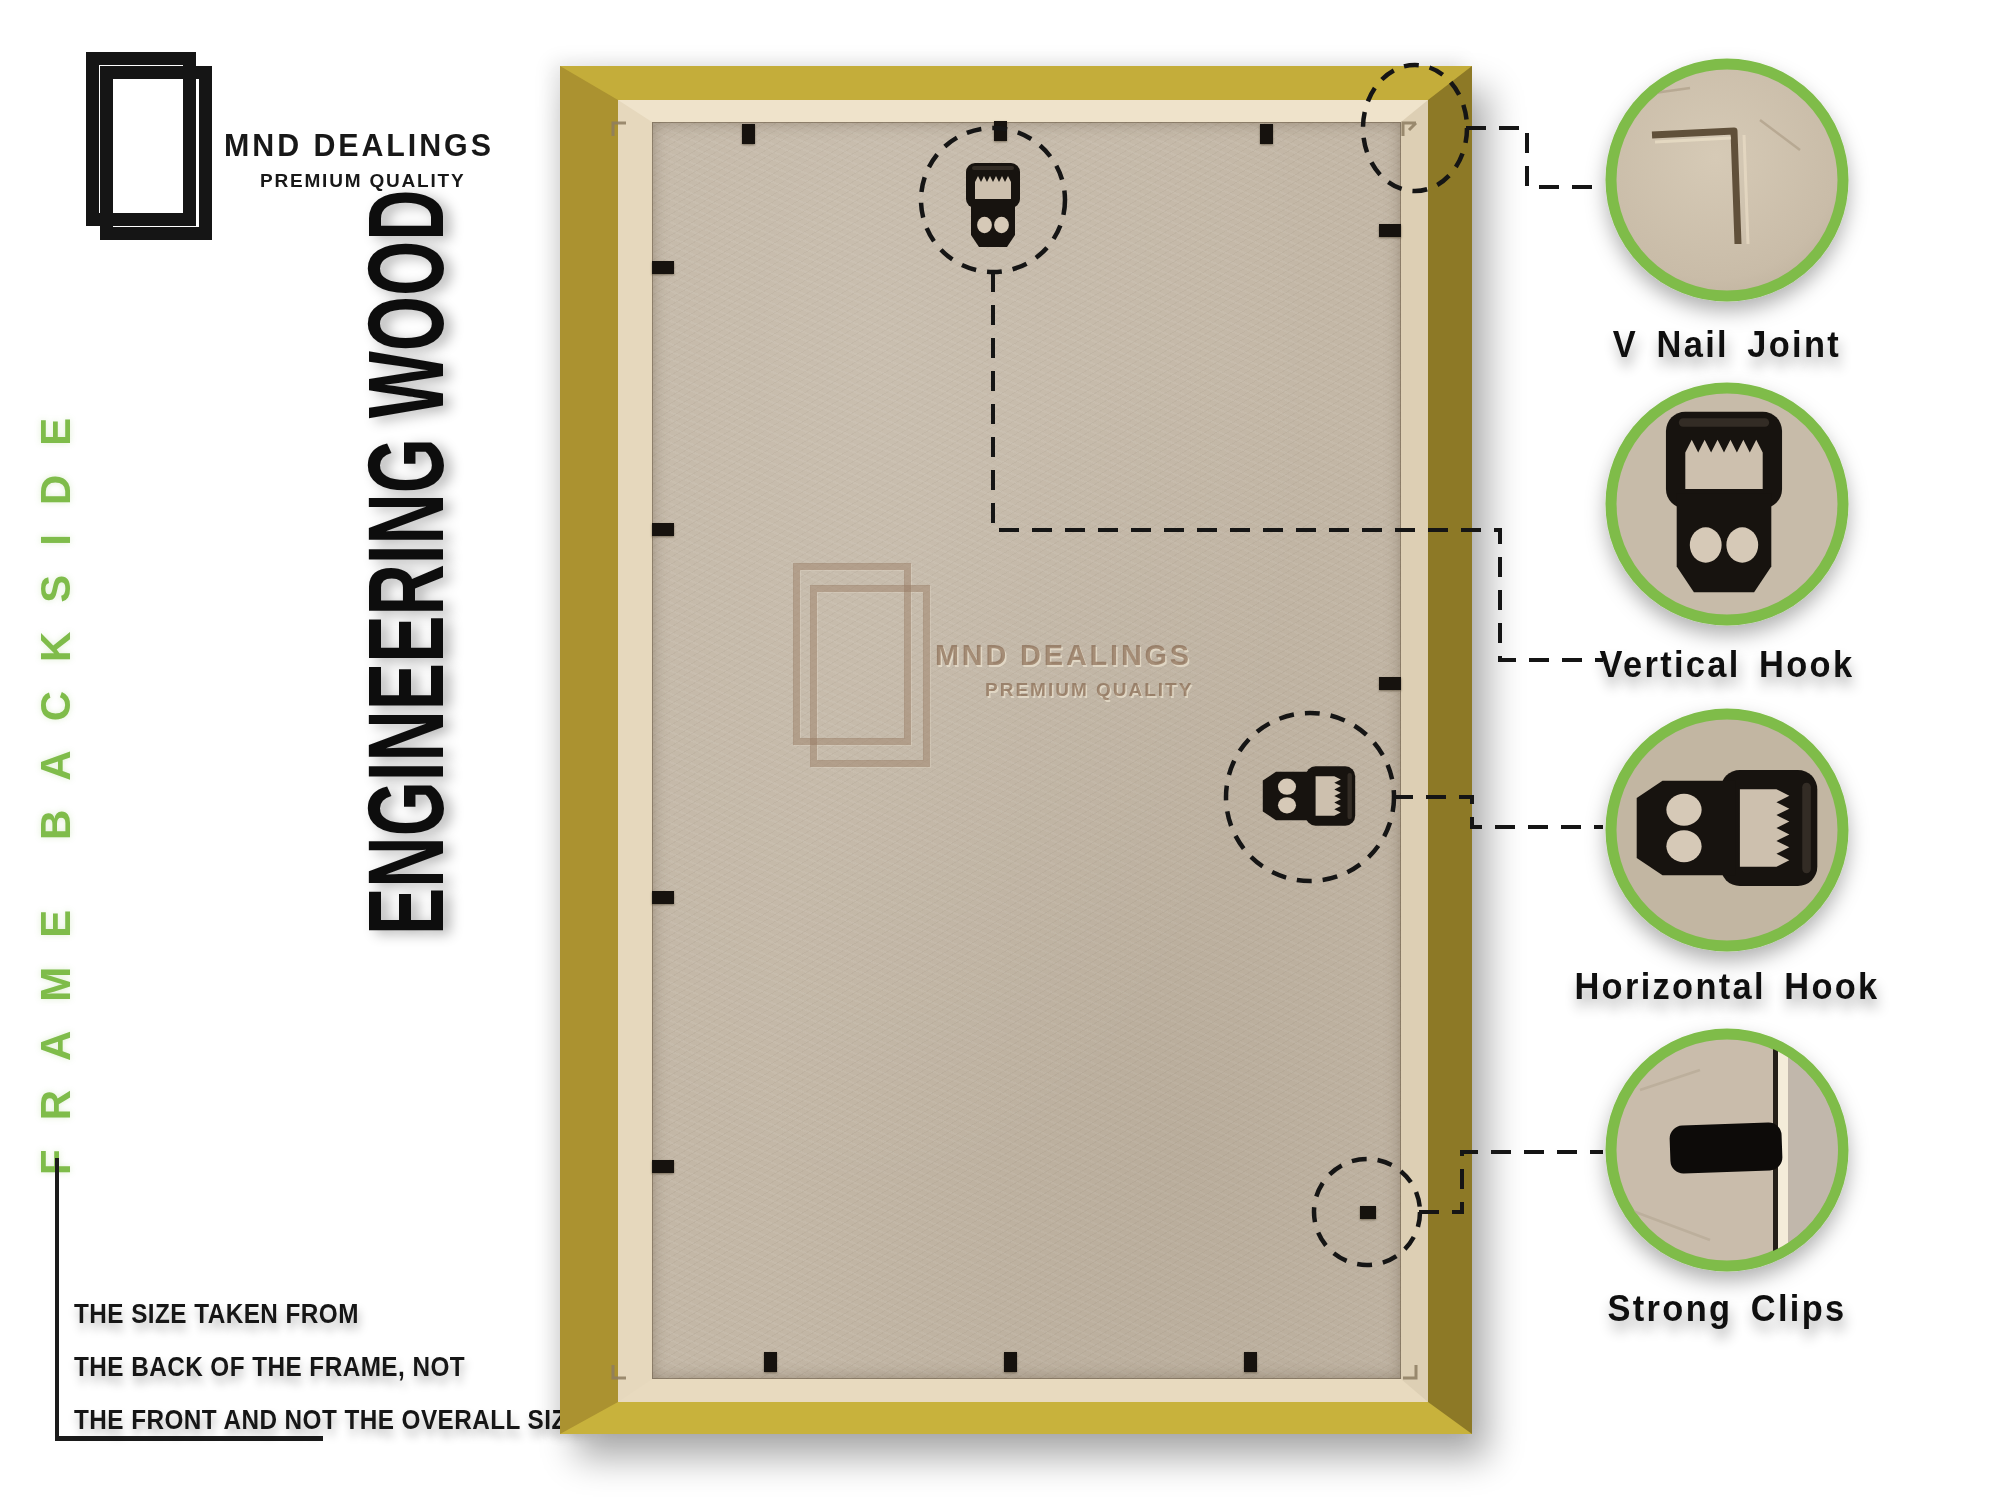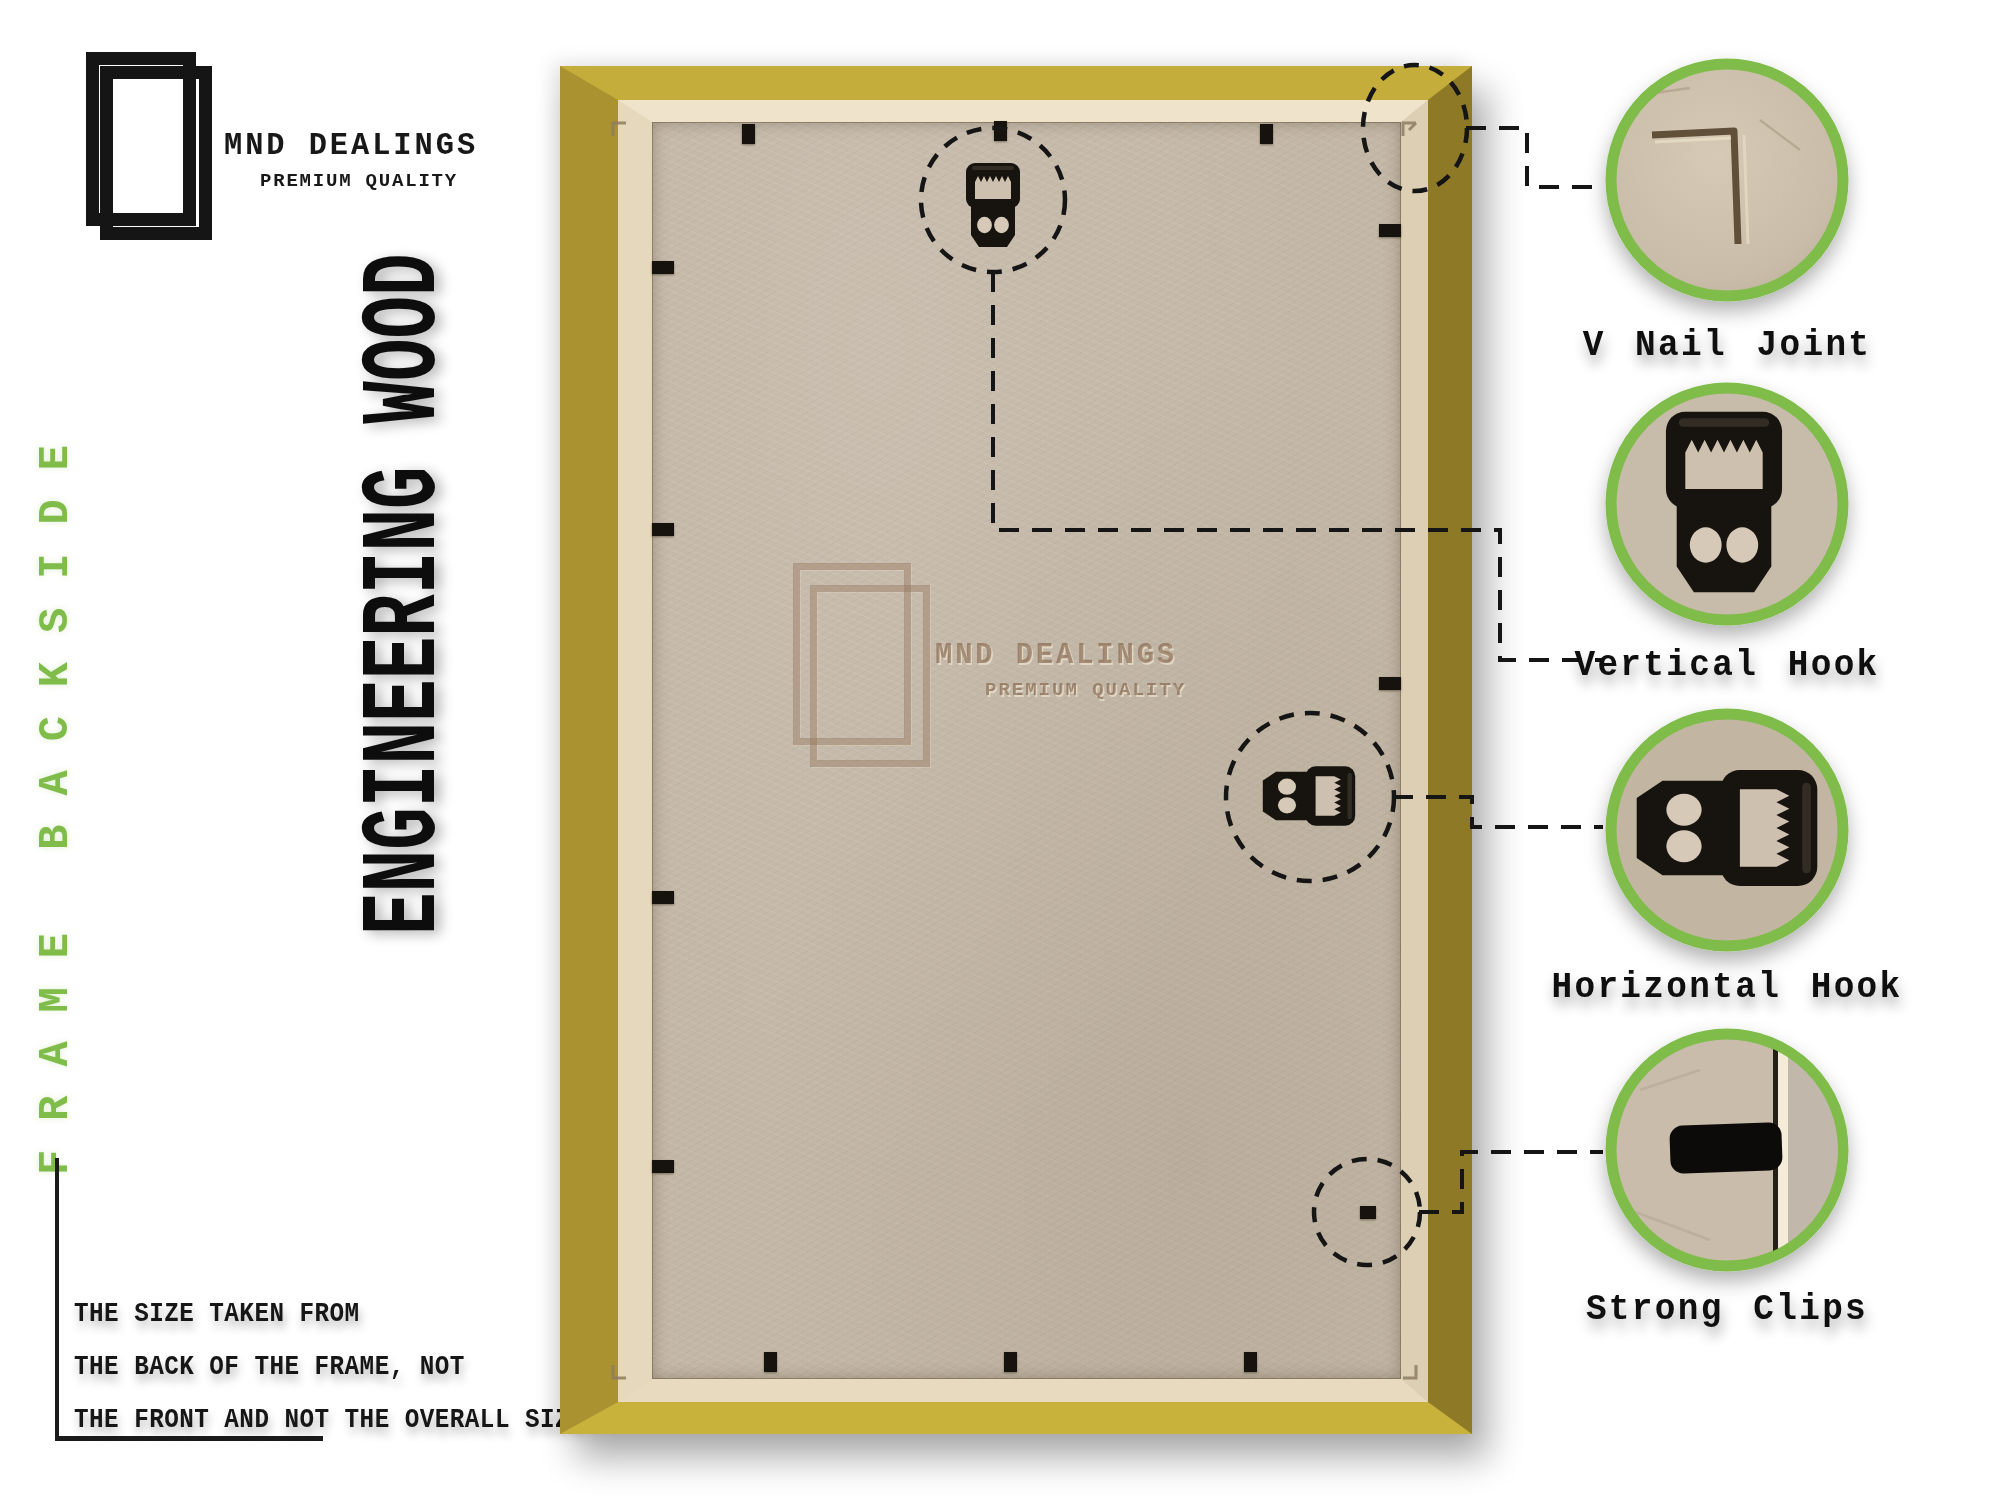--- a/index.html
+++ b/index.html
@@ -1,18 +1,18 @@
 <!DOCTYPE html>
 <html><head>
 <meta charset="utf-8">
 <style>
   html,body{margin:0;padding:0;}
   .page{
     position:relative;width:2000px;height:1500px;background:#ffffff;
-    overflow:hidden;font-family:Liberation Mono, monospace;color:#141414;
+    overflow:hidden;font-family:Liberation Sans, sans-serif;color:#141414;
   }
   
   .brand-logo{position:absolute;left:86px;top:50px;width:150px;height:200px;}
   .brand-logo .r1{position:absolute;left:0;top:2px;width:84px;height:148px;border:13px solid #151515;}
   .brand-logo .r2{position:absolute;left:14px;top:16px;width:86px;height:148px;border:13px solid #151515;}
   .brand-name{
     position:absolute;left:224px;top:128px;font-size:31px;font-weight:bold;
     letter-spacing:3px;color:#181818;transform:scaleX(0.98);transform-origin:0 0;white-space:nowrap;
   }
   .brand-tagline{

